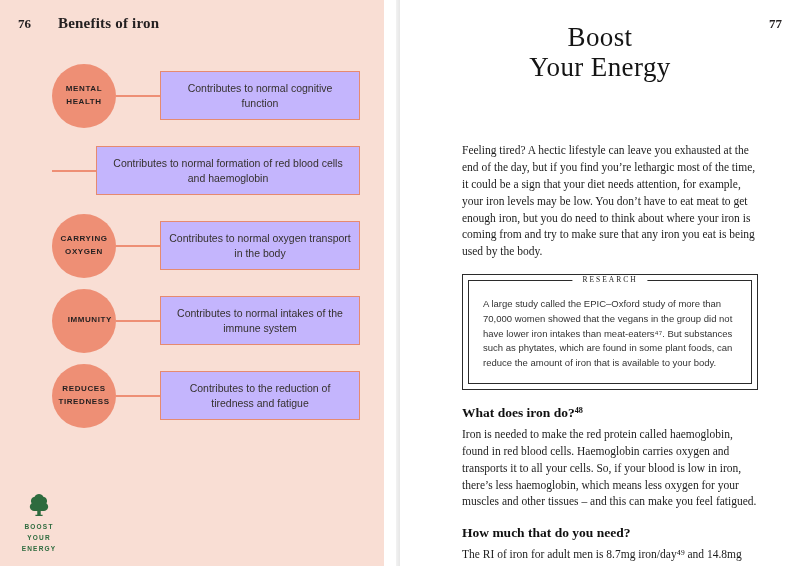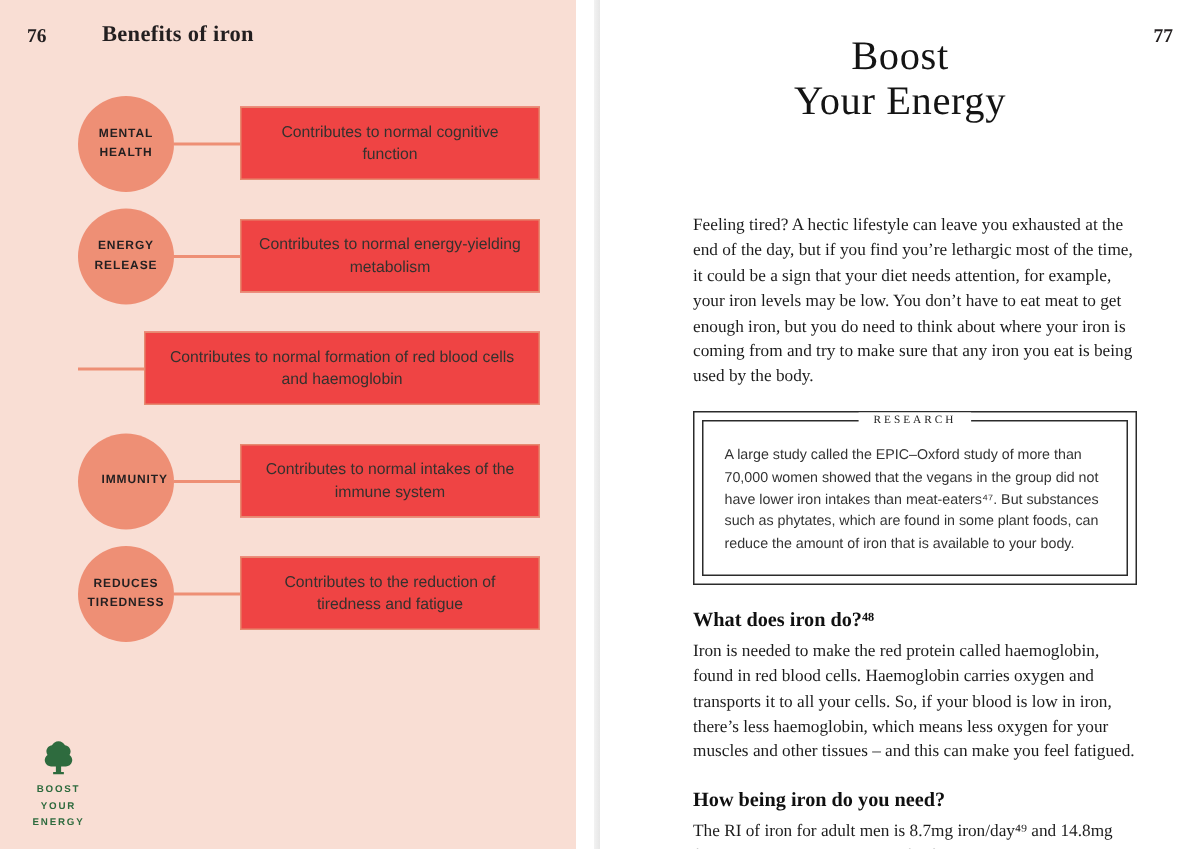--- a/index.html
+++ b/index.html
@@ -13,37 +13,37 @@
     position: absolute; left: 0; top: 0; width: 384px; height: 566px;
     background: #f9ded4;
     text-decoration: underline;
   }
   .pagenum {
     position: absolute; top: 16px; font-weight: bold; font-size: 13px; color: #231f20;
   }
   .pagenum.left { left: 18px; }
   .pagenum.right { right: 18px; }
   .left-title {
-    position: absolute; top: 15px; left: 68px;
+    position: absolute; top: 15px; left: 58px;
     font-weight: bold; font-size: 15px; color: #231f20; letter-spacing: 0.2px;
   }
   .diagram {
     position: absolute; top: 58px; left: 52px; width: 308px;
   }
   .diagram-row { display: flex; align-items: center; height: 75px; }
   .circle {
     width: 64px; height: 64px; border-radius: 50%; background: #ee8f75;
     display: flex; align-items: center; justify-content: flex-end; text-align: center;
     font-family: "Liberation Sans", sans-serif; font-weight: bold; font-size: 8px;
     letter-spacing: 0.6px; color: #231f20; line-height: 1.6; flex-shrink: 0;
     padding: 4px;
   }
   .connector { width: 44px; height: 2px; background: #ee8f75; flex-shrink: 0; }
   .desc-box {
-    flex: 1; border: 1.5px solid #e68a70; background: #ef4444;
+    flex: 1; border: 1.5px solid #e68a70; background: #c4b5fd;
     padding: 9px 8px; text-align: center;
     font-family: "Liberation Sans", sans-serif; font-size: 10.5px;
     color: #35312e; line-height: 1.35;
   }
   .badge {
     position: absolute; left: 14px; bottom: 12px; width: 50px; text-align: center;
   }
   .badge svg { display: block; margin: 0 auto; }
   .badge-label {
     margin-top: 3px; font-family: "Liberation Sans", sans-serif; font-weight: bold;
@@ -102,33 +102,33 @@
     <div class="diagram">
 
       <div class="diagram-row">
         <div class="circle">
             <span>MENTAL HEALTH</span>
           </div>
         <div class="connector"></div>
         <div class="desc-box">Contributes to normal cognitive function</div>
       </div>
 
-      <div class="diagram-row">
-        <div class="circle">
-            <span>ENERGY RELEASE</span>
-          </div>
-        <div class="connector"></div>
-        <div class="desc-box">Contributes to normal energy-yielding metabolism</div>
-      </div>
 
       <div class="diagram-row">
         <div class="connector"></div>
         <div class="desc-box">Contributes to normal formation of red blood cells and haemoglobin</div>
       </div>
 
+      <div class="diagram-row">
+        <div class="circle">
+            <span>CARRYING OXYGEN</span>
+          </div>
+        <div class="connector"></div>
+        <div class="desc-box">Contributes to normal oxygen transport in the body</div>
+      </div>
 
       <div class="diagram-row">
         <div class="circle">
             <span>IMMUNITY</span>
           </div>
         <div class="connector"></div>
         <div class="desc-box">Contributes to normal intakes of the immune system</div>
       </div>
 
       <div class="diagram-row">
@@ -166,18 +166,18 @@
       <div class="research-box">
         <div class="research-inner">
           <div class="research-label">RESEARCH</div>
           <div class="research-text">A large study called the EPIC–Oxford study of more than 70,000 women showed that the vegans in the group did not have lower iron intakes than meat-eaters⁴⁷. But substances such as phytates, which are found in some plant foods, can reduce the amount of iron that is available to your body.</div>
         </div>
       </div>
 
       <div class="section-heading">What does iron do?⁴⁸</div>
       <div class="section-body">Iron is needed to make the red protein called haemoglobin, found in red blood cells. Haemoglobin carries oxygen and transports it to all your cells. So, if your blood is low in iron, there’s less haemoglobin, which means less oxygen for your muscles and other tissues – and this can make you feel fatigued.</div>
 
-      <div class="section-heading">How being iron do you need?</div>
+      <div class="section-heading">How much that do you need?</div>
       <div class="section-body">The RI of iron for adult men is 8.7mg iron/day⁴⁹ and 14.8mg for women (averaged at 14mg for food labelling). Girls and women need more because of blood loss during menstruation and those who have heavy periods are particularly at risk of iron deficiency.</div>
     </div>
   </div>
 
 </div>
 
 </body></html>

